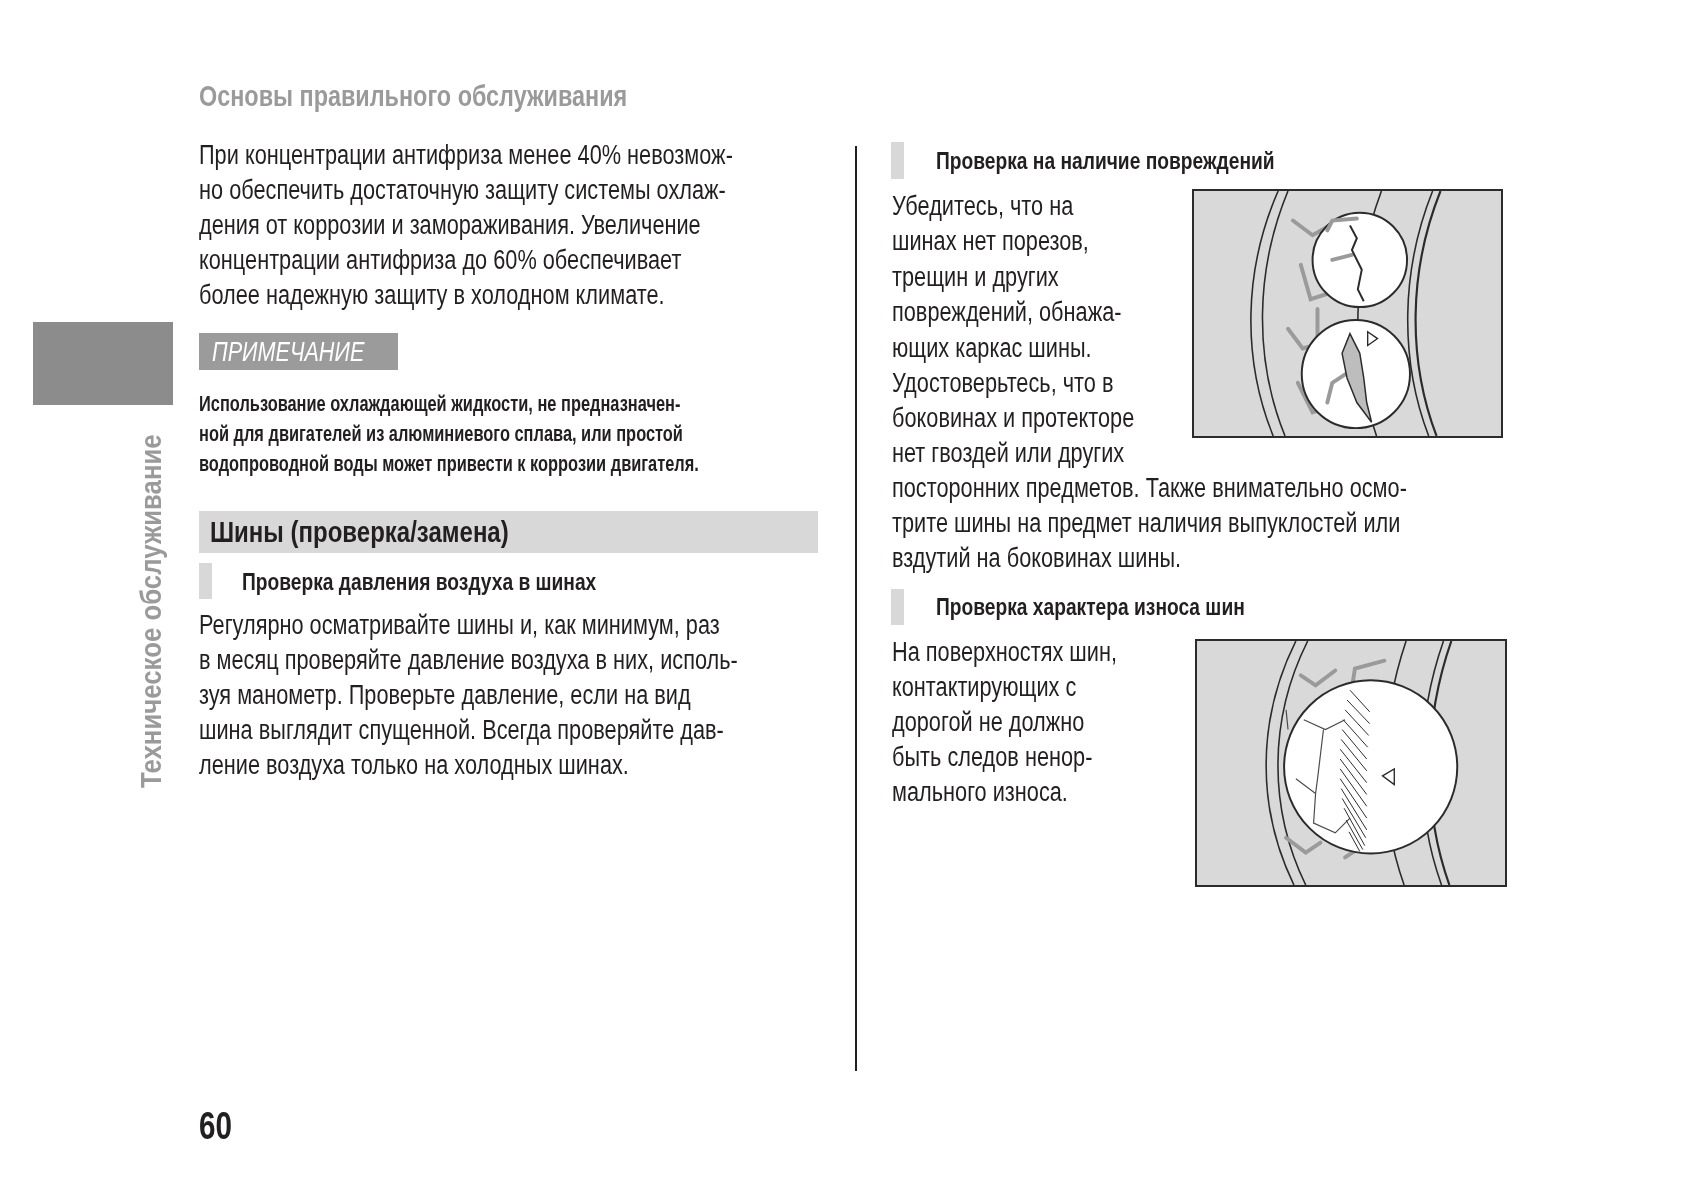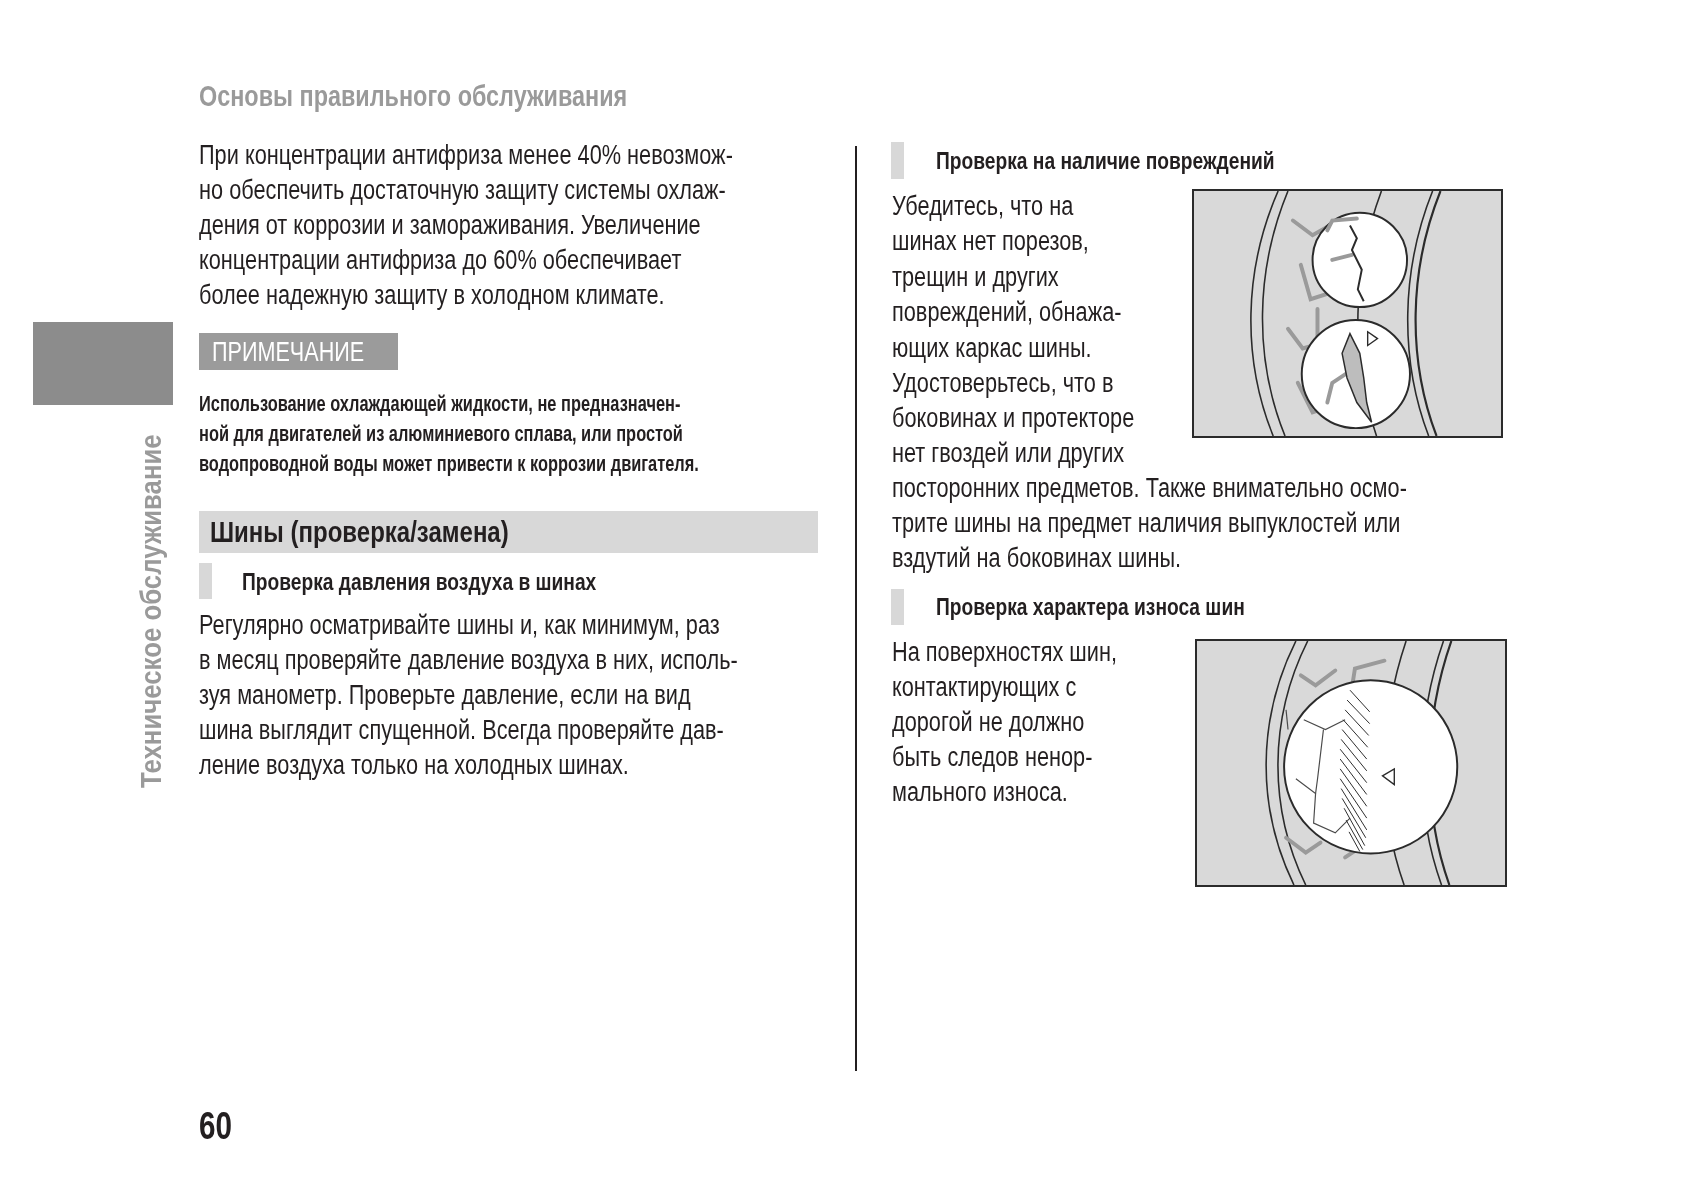--- a/index.html
+++ b/index.html
@@ -23,21 +23,21 @@
 <div class="line" style="left:137px; top:788px; font-size:30px; font-weight:bold; color:#9a9a9a; line-height:28px; transform:rotate(-90deg) scaleX(0.86);">Техническое обслуживание</div>
 
 <div>
   <div class="line body-line" style="left:199px; top:138px; transform:scaleX(0.805);">При концентрации антифриза менее 40% невозмож-</div>
   <div class="line body-line" style="left:199px; top:173px; transform:scaleX(0.805);">но обеспечить достаточную защиту системы охлаж-</div>
   <div class="line body-line" style="left:199px; top:208px; transform:scaleX(0.805);">дения от коррозии и замораживания. Увеличение</div>
   <div class="line body-line" style="left:199px; top:243px; transform:scaleX(0.805);">концентрации антифриза до 60% обеспечивает</div>
   <div class="line body-line" style="left:199px; top:278px; transform:scaleX(0.805);">более надежную защиту в холодном климате.</div>
 </div>
 
-<div class="abs" style="left:199px; top:333px; width:199px; height:37px; background:#9b9b9b; overflow:hidden;">
+<div class="abs" style="left:199px; top:333px; width:199px; height:37px; background:#9b9b9b; overflow:hidden;font-style:italic;">
   <div class="line" style="left:13px; top:4px; font-size:27px; color:#ffffff; line-height:30px; transform:scaleX(0.80);">ПРИМЕЧАНИЕ</div>
 </div>
 
 <div>
   <div class="line note-line" style="left:199px; top:389px; transform:scaleX(0.745);">Использование охлаждающей жидкости, не предназначен-</div>
   <div class="line note-line" style="left:199px; top:419px; transform:scaleX(0.745);">ной для двигателей из алюминиевого сплава, или простой</div>
   <div class="line note-line" style="left:199px; top:449px; transform:scaleX(0.745);">водопроводной воды может привести к коррозии двигателя.</div>
 </div>
 
 <div class="abs" style="left:199px; top:511px; width:619px; height:42px; background:#d8d8d8;">

